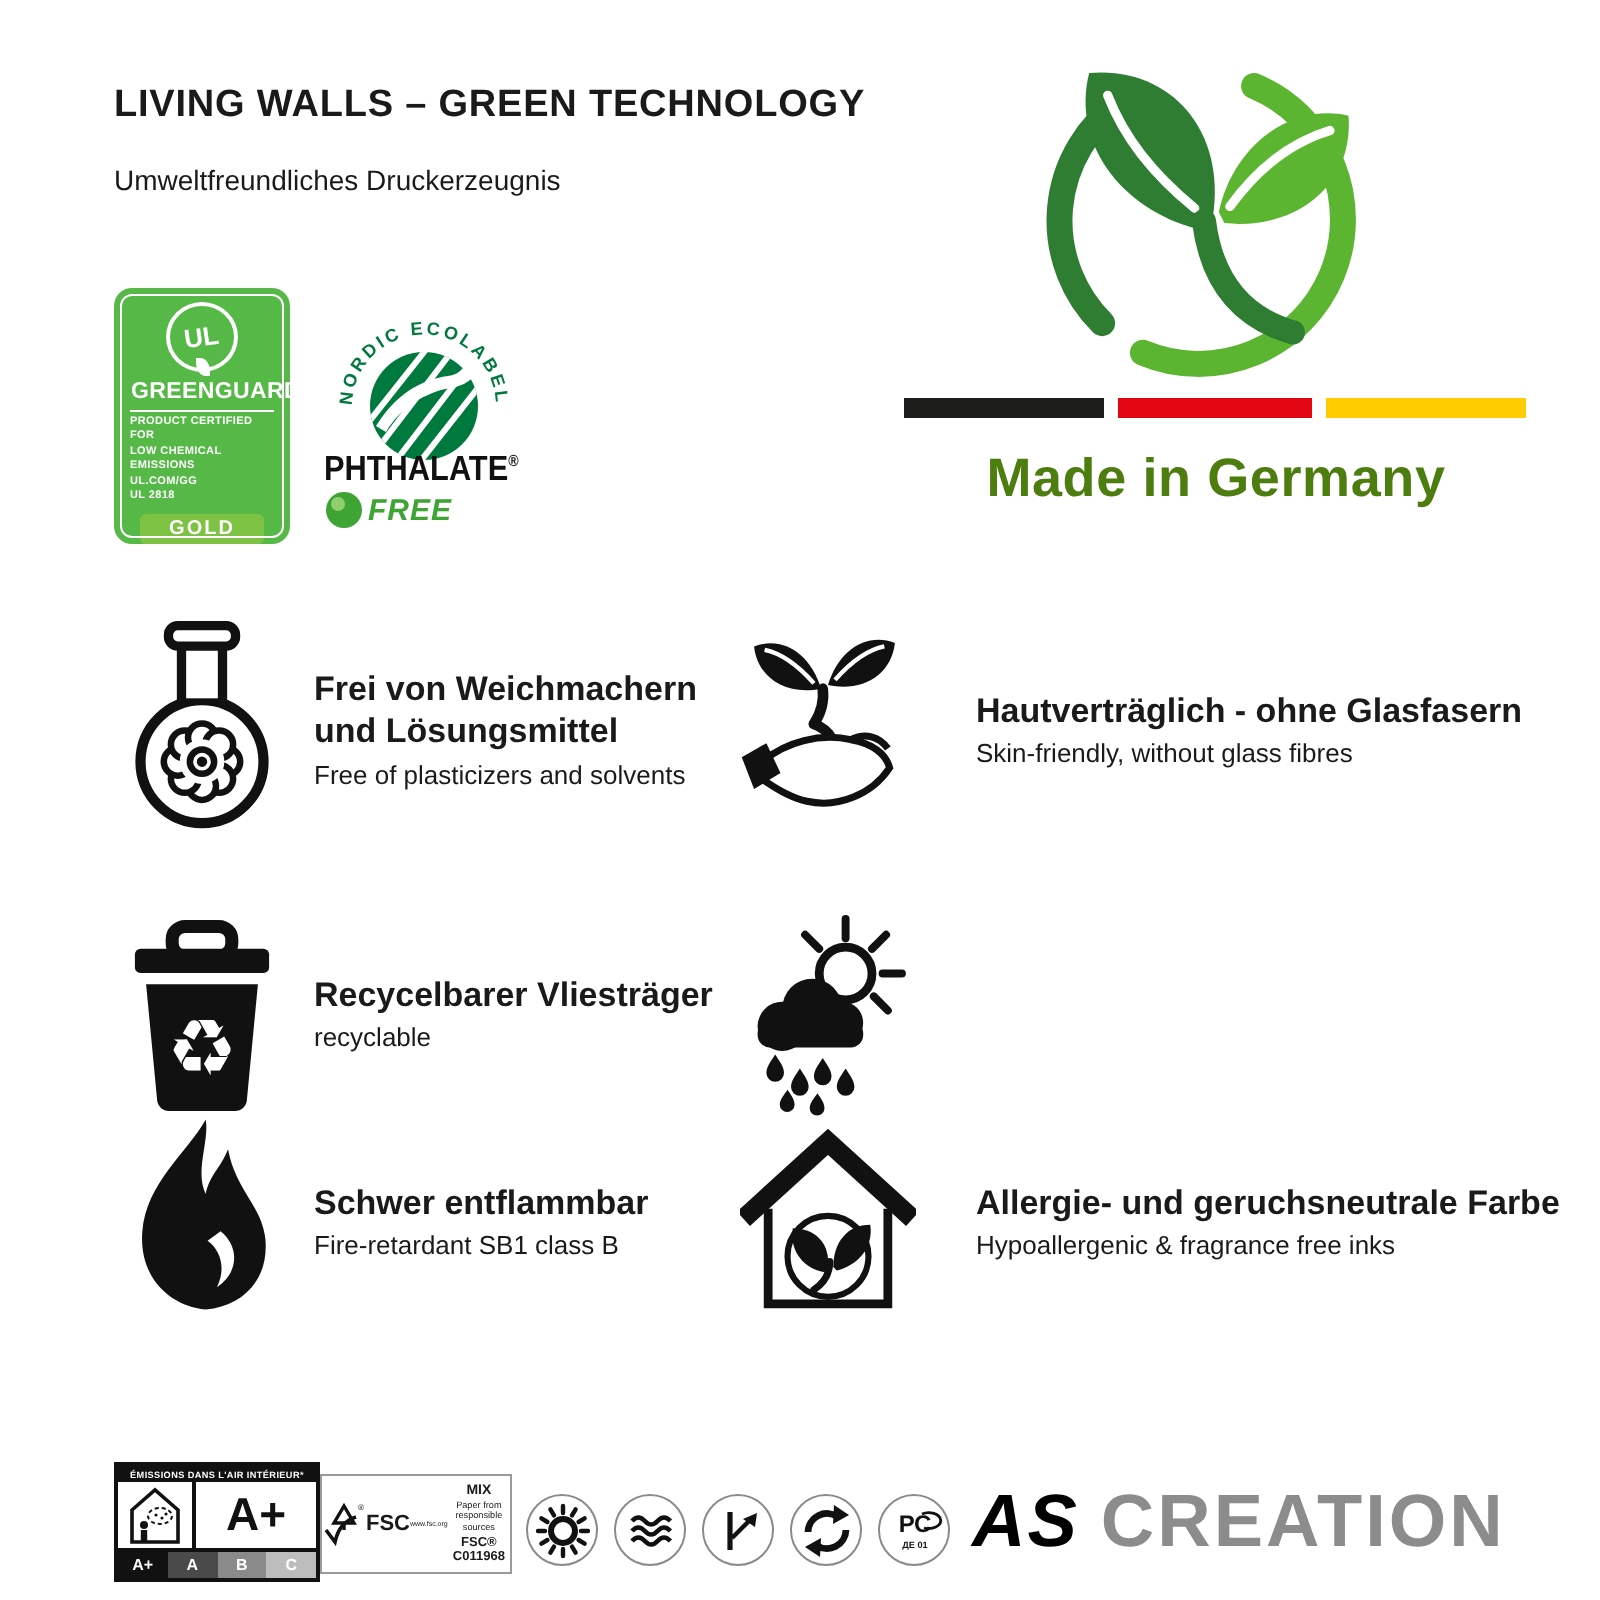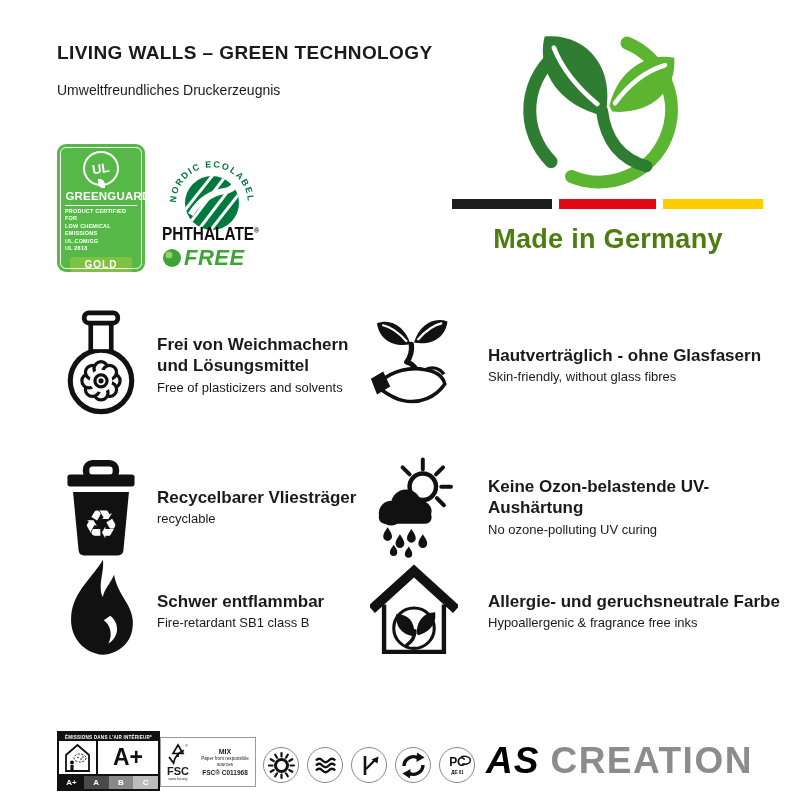--- a/index.html
+++ b/index.html
@@ -25,21 +25,21 @@
   .gg-details{font-size:5.5px;line-height:1.35;width:72px;text-align:left;font-weight:bold;letter-spacing:.2px;}
   .gg-gold{margin-top:5px;background:#7dc242;border-radius:3px;width:62px;height:15px;
            display:flex;align-items:center;justify-content:center;font-size:10px;font-weight:bold;letter-spacing:1px;}
 
   
   .nordic{left:166px;top:143px;width:92px;height:100px;}
   .phth{left:162px;top:224px;width:112px;}
   .phth-w{font-size:17.5px;font-weight:bold;transform:scaleX(.88);transform-origin:left;white-space:nowrap;color:#111;}
   .phth-w sup{font-size:8px;}
   .phth-free{display:flex;align-items:center;margin-top:0px;}
-  .phth-free .free{font-size:22px;font-weight:bold;font-style:italic;color:#3ea535;letter-spacing:.5px;margin-left:2px;}
+  .phth-free .free{font-size:15px;font-weight:bold;font-style:italic;color:#3ea535;letter-spacing:.5px;margin-left:2px;}
 
   
   .leaf-logo{left:508px;top:18px;width:188px;height:176px;}
   .flagbar{left:452px;top:199px;width:312px;height:10px;}
   .mig{left:440px;top:224px;width:336px;text-align:center;font-size:27px;font-weight:bold;color:#4d7c0f;letter-spacing:.3px;}
 
   
   .feature{position:absolute;display:flex;align-items:center;height:124px;}
   .f-left{left:57px;width:302px;gap:12px;}
   .f-right{left:370px;width:412px;gap:30px;}
@@ -57,21 +57,21 @@
   .em-head{background:#111;color:#fff;font-size:4.6px;font-weight:bold;text-align:center;
            letter-spacing:.2px;padding:1.5px 0;}
   .em-body{flex:1;display:flex;align-items:center;}
   .em-house{flex:0 0 37px;display:flex;align-items:center;justify-content:center;border-right:2px solid #111;height:100%;}
   .em-grade{flex:1;text-align:center;font-size:23px;font-weight:bold;color:#111;}
   .em-scale{display:flex;height:13px;border-top:2px solid #111;}
   .em-scale div{flex:1;color:#fff;font-size:8px;font-weight:bold;display:flex;align-items:center;justify-content:center;}
   .sc0{background:#111;} .sc1{background:#4a4a4a;} .sc2{background:#8a8a8a;} .sc3{background:#bdbdbd;}
 
   .fsc{left:160px;top:737px;width:94px;height:48px;border:1px solid #9a9a9a;display:flex;align-items:center;background:#fff;}
-  .fsc-l{flex:0 0 34px;display:flex;flex-direction:column;align-items:center;}
+  .fsc-l{flex:0 0 34px;display:flex;flex-direction:row;align-items:center;}
   .fsc-name{font-size:11px;font-weight:bold;line-height:1;margin-top:1px;}
   .fsc-url{font-size:3.5px;}
   .fsc-r{flex:1;text-align:center;display:flex;flex-direction:column;align-items:center;}
   .fsc-mix{font-size:7px;font-weight:bold;}
   .fsc-desc{font-size:4.6px;line-height:1.15;margin-top:1px;}
   .fsc-code{font-size:6.5px;font-weight:bold;margin-top:2px;}
 
   .wp-symbols{left:263px;top:747px;display:flex;gap:8px;}
   .wp-circle{width:34px;height:34px;border:1.5px solid #8a8a8a;border-radius:50%;background:#fff;
              display:flex;align-items:center;justify-content:center;}
@@ -238,24 +238,20 @@
           <rect x="10" y="63" width="60" height="15" rx="7"></rect>
           <path d="M20,82 C22.5,86 25,89 25,92.5 A5,5 0 1 1 15,92.5 C15,89 17.5,86 20,82 Z"></path>
           <path d="M34,90 C36.5,94 39,97 39,100.5 A5,5 0 1 1 29,100.5 C29,97 31.5,94 34,90 Z"></path>
           <path d="M47,84 C49.5,88 52,91 52,94.5 A5,5 0 1 1 42,94.5 C42,91 44.5,88 47,84 Z"></path>
           <path d="M60,90 C62.5,94 65,97 65,100.5 A5,5 0 1 1 55,100.5 C55,97 57.5,94 60,90 Z"></path>
           <path d="M27,102 C29,105 31,107.5 31,110.5 A4.2,4.2 0 1 1 22.6,110.5 C22.6,107.5 25,105 27,102 Z"></path>
           <path d="M44,104 C46,107 48,109.5 48,112.5 A4.2,4.2 0 1 1 39.6,112.5 C39.6,109.5 42,107 44,104 Z"></path>
         </g>
       </svg>
     </div>
-    <div class="f-text">
-      <div class="f-title">Keine Ozon-belastende UV-Aushärtung</div>
-      <div class="f-sub">No ozone-polluting UV curing</div>
-    </div>
   </div>
 
   <div class="feature f-left r3">
     <div class="f-icon">
       <svg width="82" height="118" viewBox="0 0 88 118">
         <path d="M46,4 C36,22 14,38 12,64 C10,88 26,104 46,106 C66,104 80,90 78,68 C76,50 62,42 58,20 C54,30 48,34 46,44 C40,32 48,16 46,4 Z" fill="#111"></path>
         <path d="M54,64 C64,72 64,86 52,94 C57,84 54,74 47,69 Z" fill="#fff"></path>
       </svg>
     </div>
     <div class="f-text">

